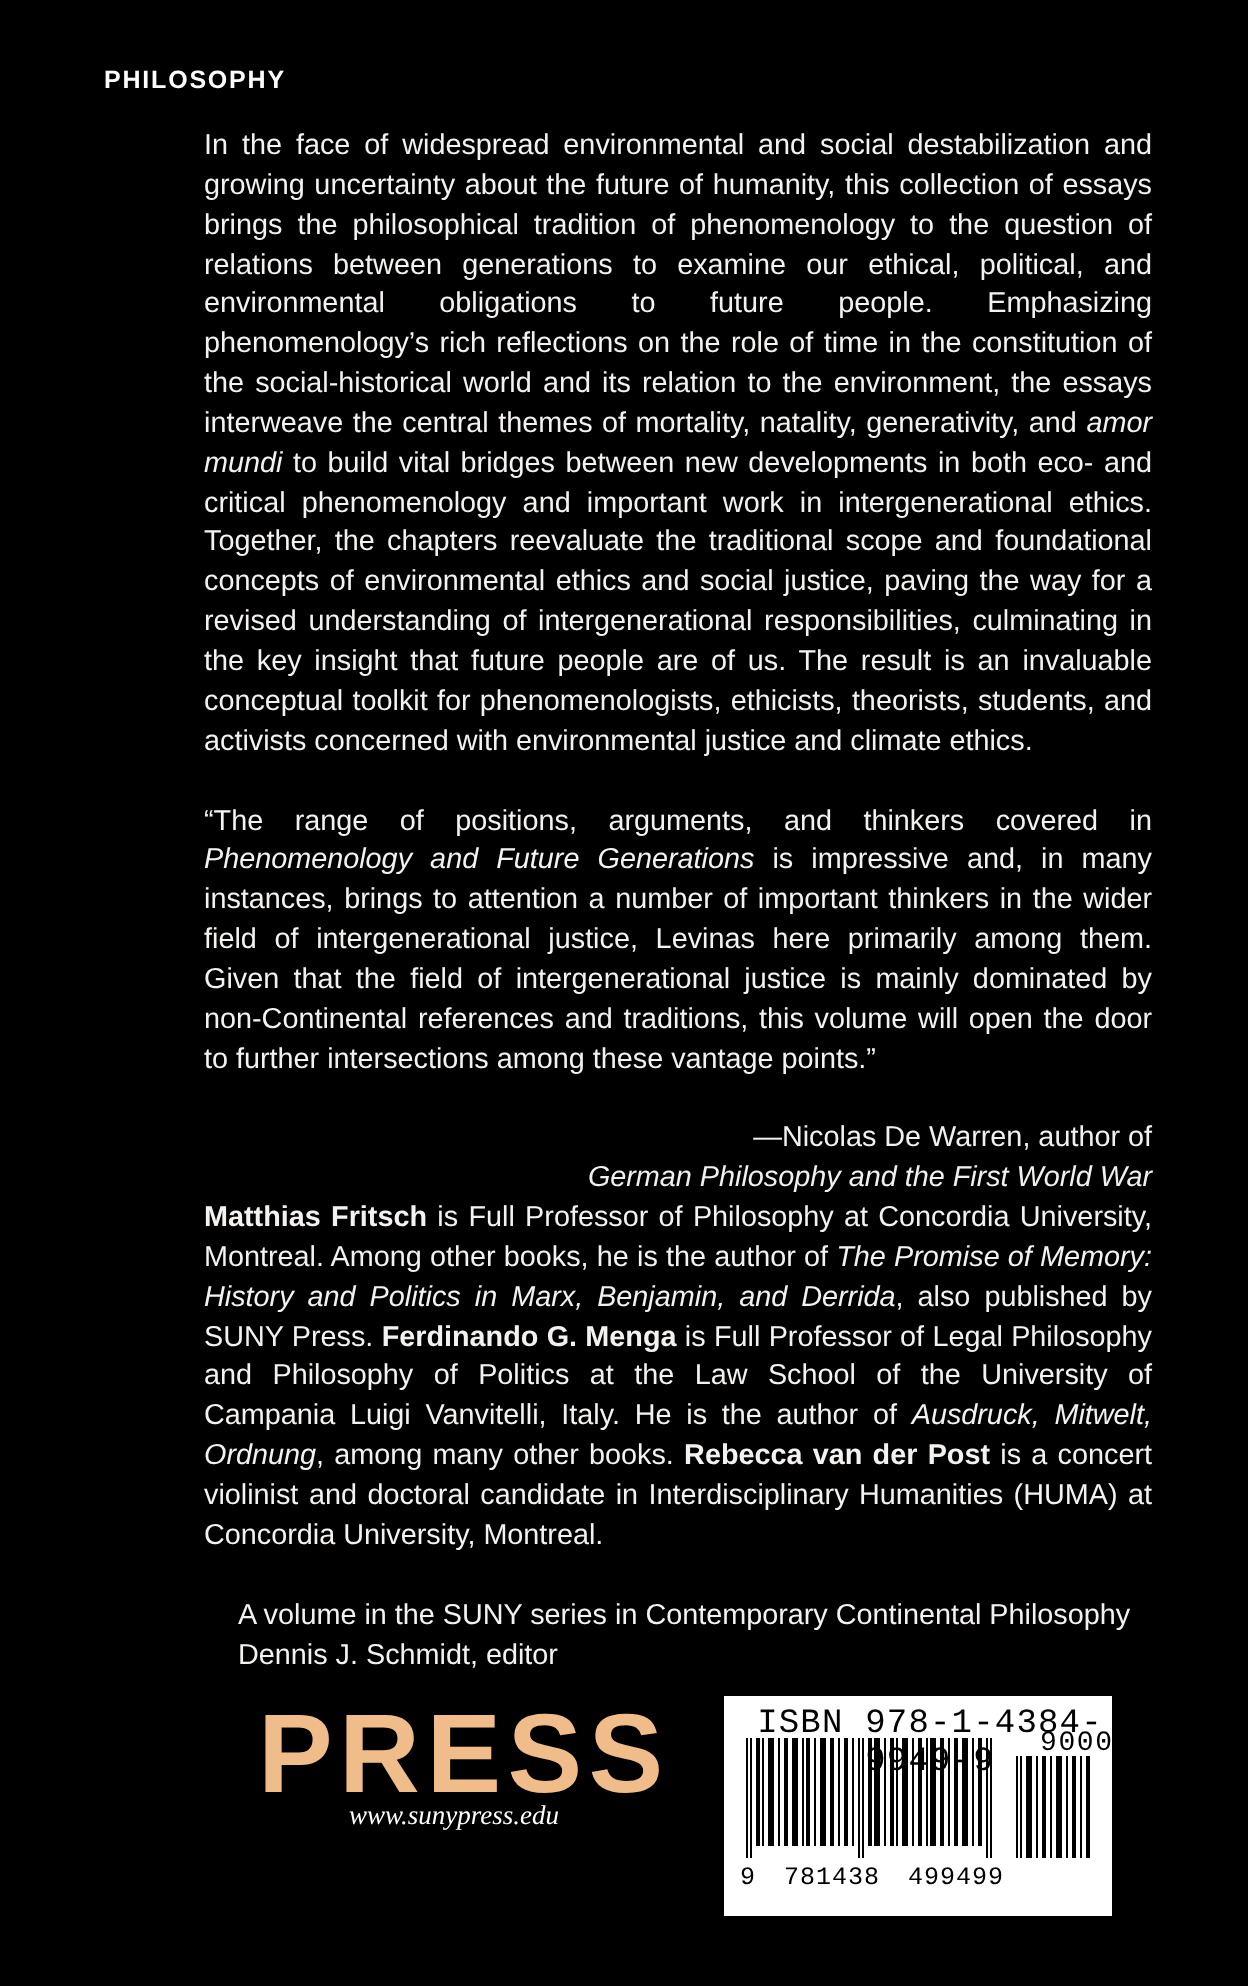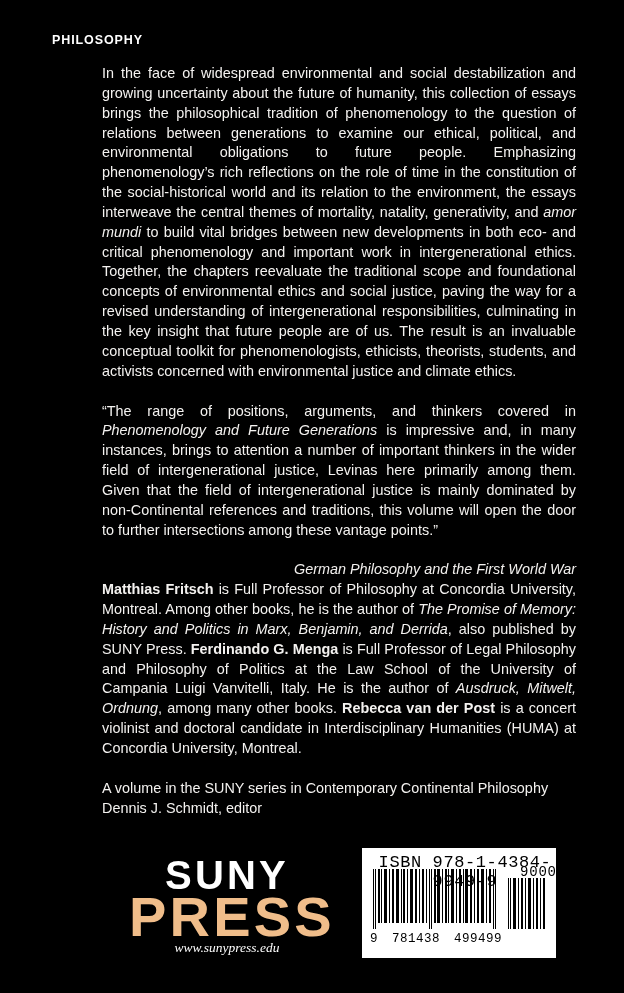--- a/index.html
+++ b/index.html
@@ -39,21 +39,21 @@
   p.body {
     margin: 0 0 20px 0;
     font-size: 14.4px;
     line-height: 19.85px;
     text-align: justify;
     text-justify: inter-word;
     font-weight: 500;
     color: #f4f2f0;
     hyphens: manual;
   }
-  p.body:last-child { margin-bottom: 0; }
+  p.body:last-child { margin-bottom: 0; margin-left: 17px; }
 
   .it { font-style: italic; }
   .bd { font-weight: bold; }
 
   .blurb { margin-top: 9px; }
 
   .attrib {
     margin: 0;
     font-size: 14.4px;
     line-height: 19.85px;
@@ -176,30 +176,30 @@
 <div class="cover">
 
   <div class="category">PHILOSOPHY</div>
 
   <div class="text-col">
 
     <p class="body"><span>In the face of widespread environmental and social destabilization and growing uncertainty about the future of humanity, this collection of essays brings the philosophical tradition of phenomenology to the question of relations between generations to examine our ethical, political, and environmental obligations to future people. Emphasizing phenomenology’s rich reflections on the role of time in the constitution of the social-historical world and its relation to the environment, the essays interweave the central themes of mortality, natality, generativity, and </span><span class="it">amor mundi</span><span> to build vital bridges between new developments in both eco- and critical phenomenology and important work in intergenerational ethics. Together, the chapters reevaluate the traditional scope and foundational concepts of environmental ethics and social justice, paving the way for a revised understanding of intergenerational responsibilities, culminating in the key insight that future people are of us. The result is an invaluable conceptual toolkit for phenomenologists, ethicists, theorists, students, and activists concerned with environmental justice and climate ethics.</span></p>
 
     <p class="body blurb"><span>“The range of positions, arguments, and thinkers covered in </span><span class="it">Phenomenology and Future Generations</span><span> is impressive and, in many instances, brings to attention a number of important thinkers in the wider field of intergenerational justice, Levinas here primarily among them.  Given that the field of intergenerational justice is mainly dominated by non-Continental references and traditions, this volume will open the door to further intersections among these vantage points.”</span></p>
 
+    <p class="attrib">—Nicolas De Warren, author of</p>
     <p class="attrib"><span class="work">German Philosophy and the First World War</span></p>
 
     <p class="body bio"><span class="bd">Matthias Fritsch</span><span> is Full Professor of Philosophy at Concordia University, Montreal. Among other books, he is the author of </span><span class="it">The Promise of Memory: History and Politics in Marx, Benjamin, and Derrida</span><span>, also published by SUNY Press. </span><span class="bd">Ferdinando G. Menga</span><span> is Full Professor of Legal Philosophy and Philosophy of Politics at the Law School of the University of Campania Luigi Vanvitelli, Italy. He is the author of </span><span class="it">Ausdruck, Mitwelt, Ordnung</span><span>, among many other books. </span><span class="bd">Rebecca van der Post</span><span> is a concert violinist and doctoral candidate in Interdisciplinary Humanities (HUMA) at Concordia University, Montreal.</span></p>
 
     <p class="body series"><span>A volume in the SUNY series in Contemporary Continental Philosophy</span><br><span>Dennis J. Schmidt, editor</span></p>
 
   </div>
 
   <div class="logo">
-    <div class="logo-suny">SUNY</div>
     <div class="logo-press">PRESS</div>
     <div class="logo-url">www.sunypress.edu</div>
   </div>
 
   <div class="barcode-box">
     <div class="isbn-line">ISBN 978-1-4384-9949-9</div>
     <svg class="bars-main" viewBox="0 0 124 60" preserveAspectRatio="none">
       <g fill="#000000">
         <rect x="0" y="0" width="1" height="60"></rect>
         <rect x="2" y="0" width="1" height="60"></rect>

